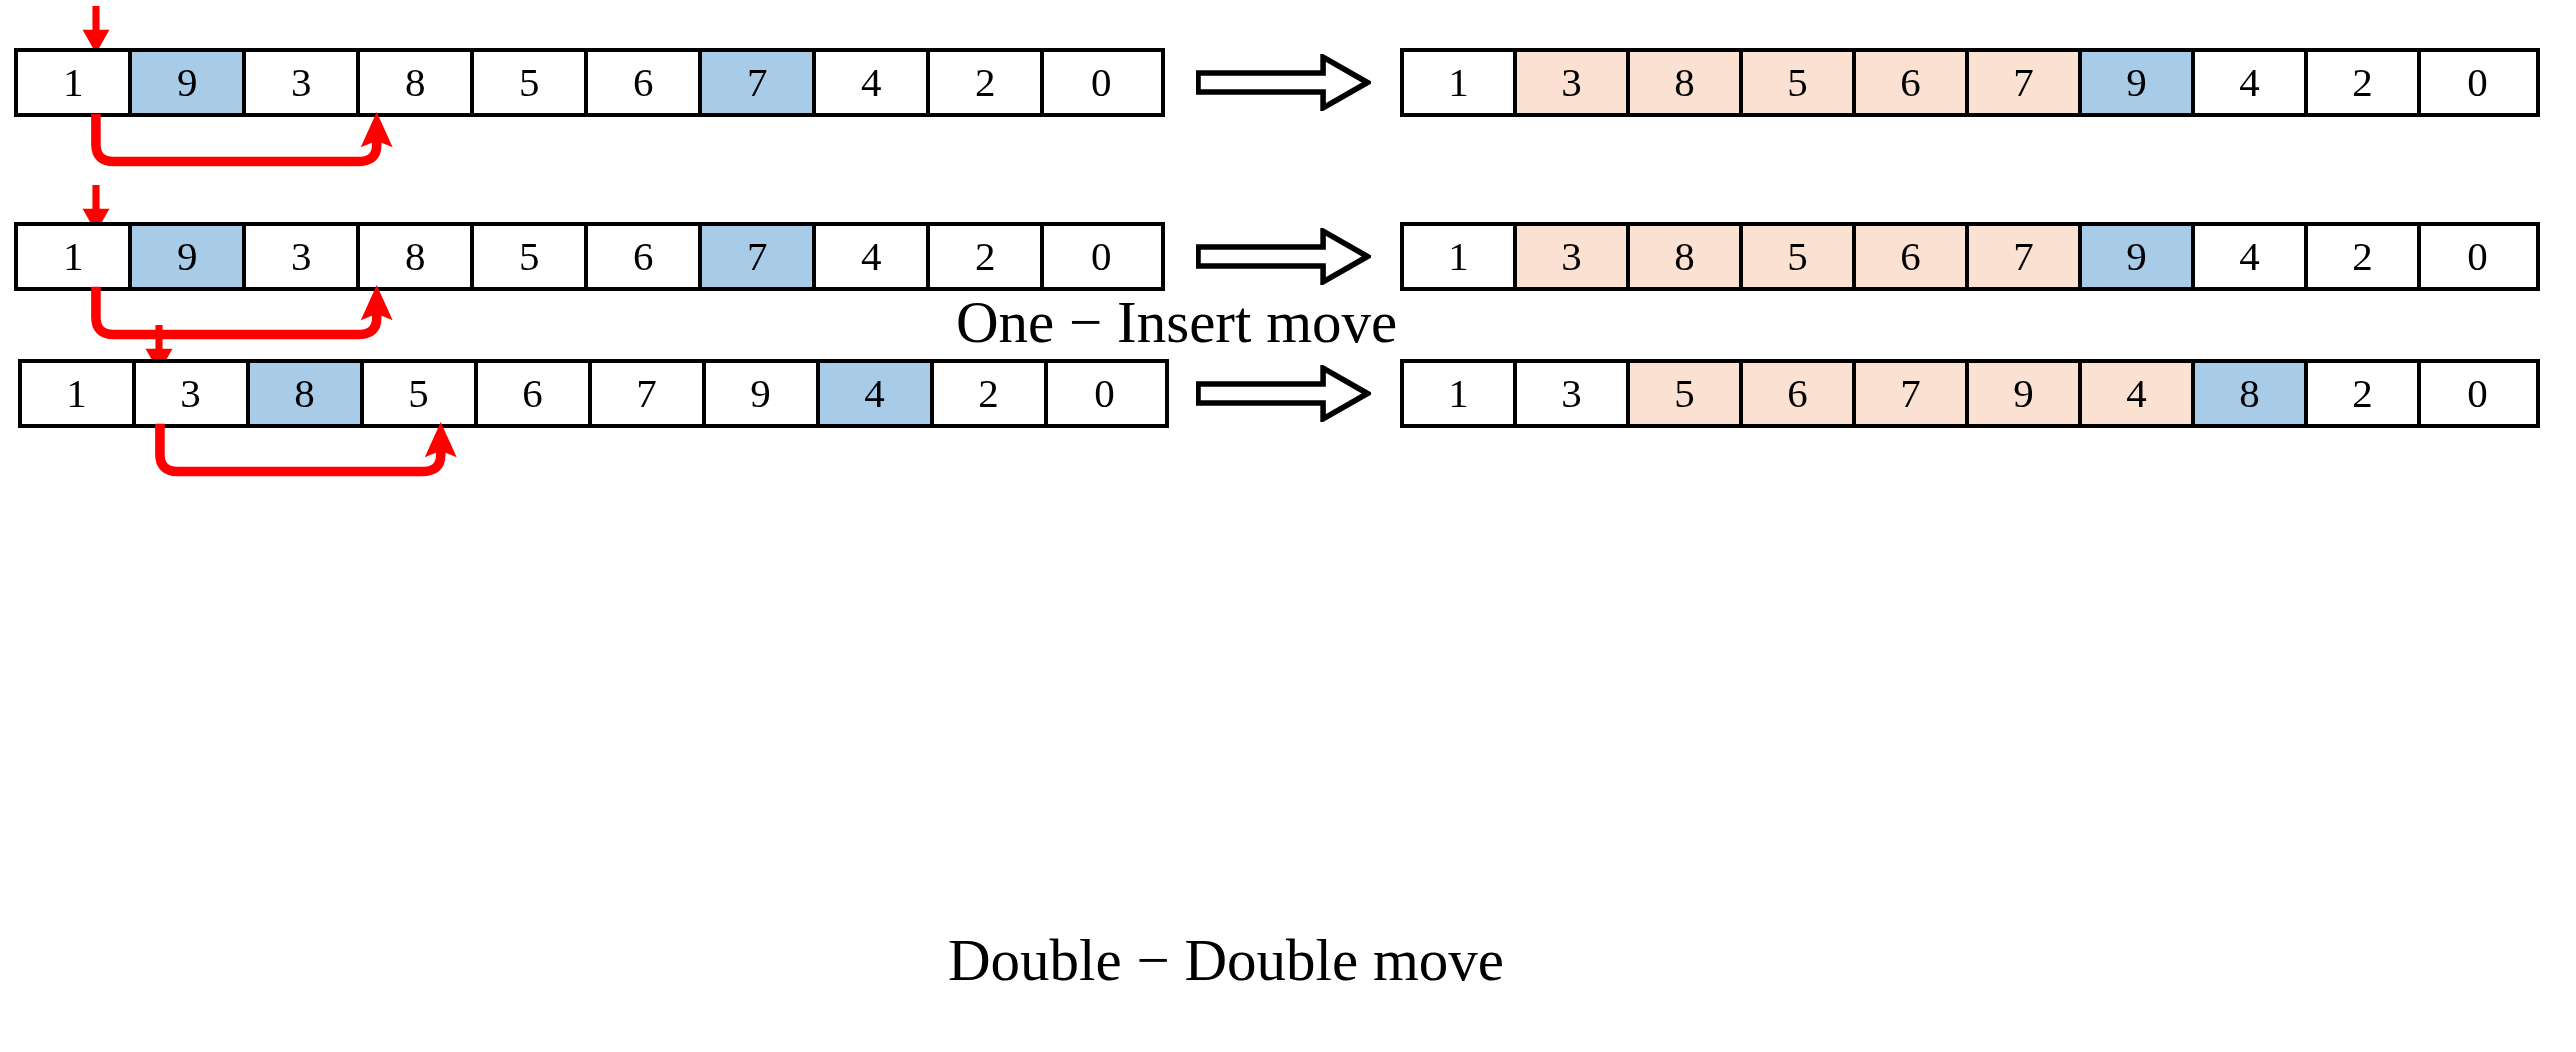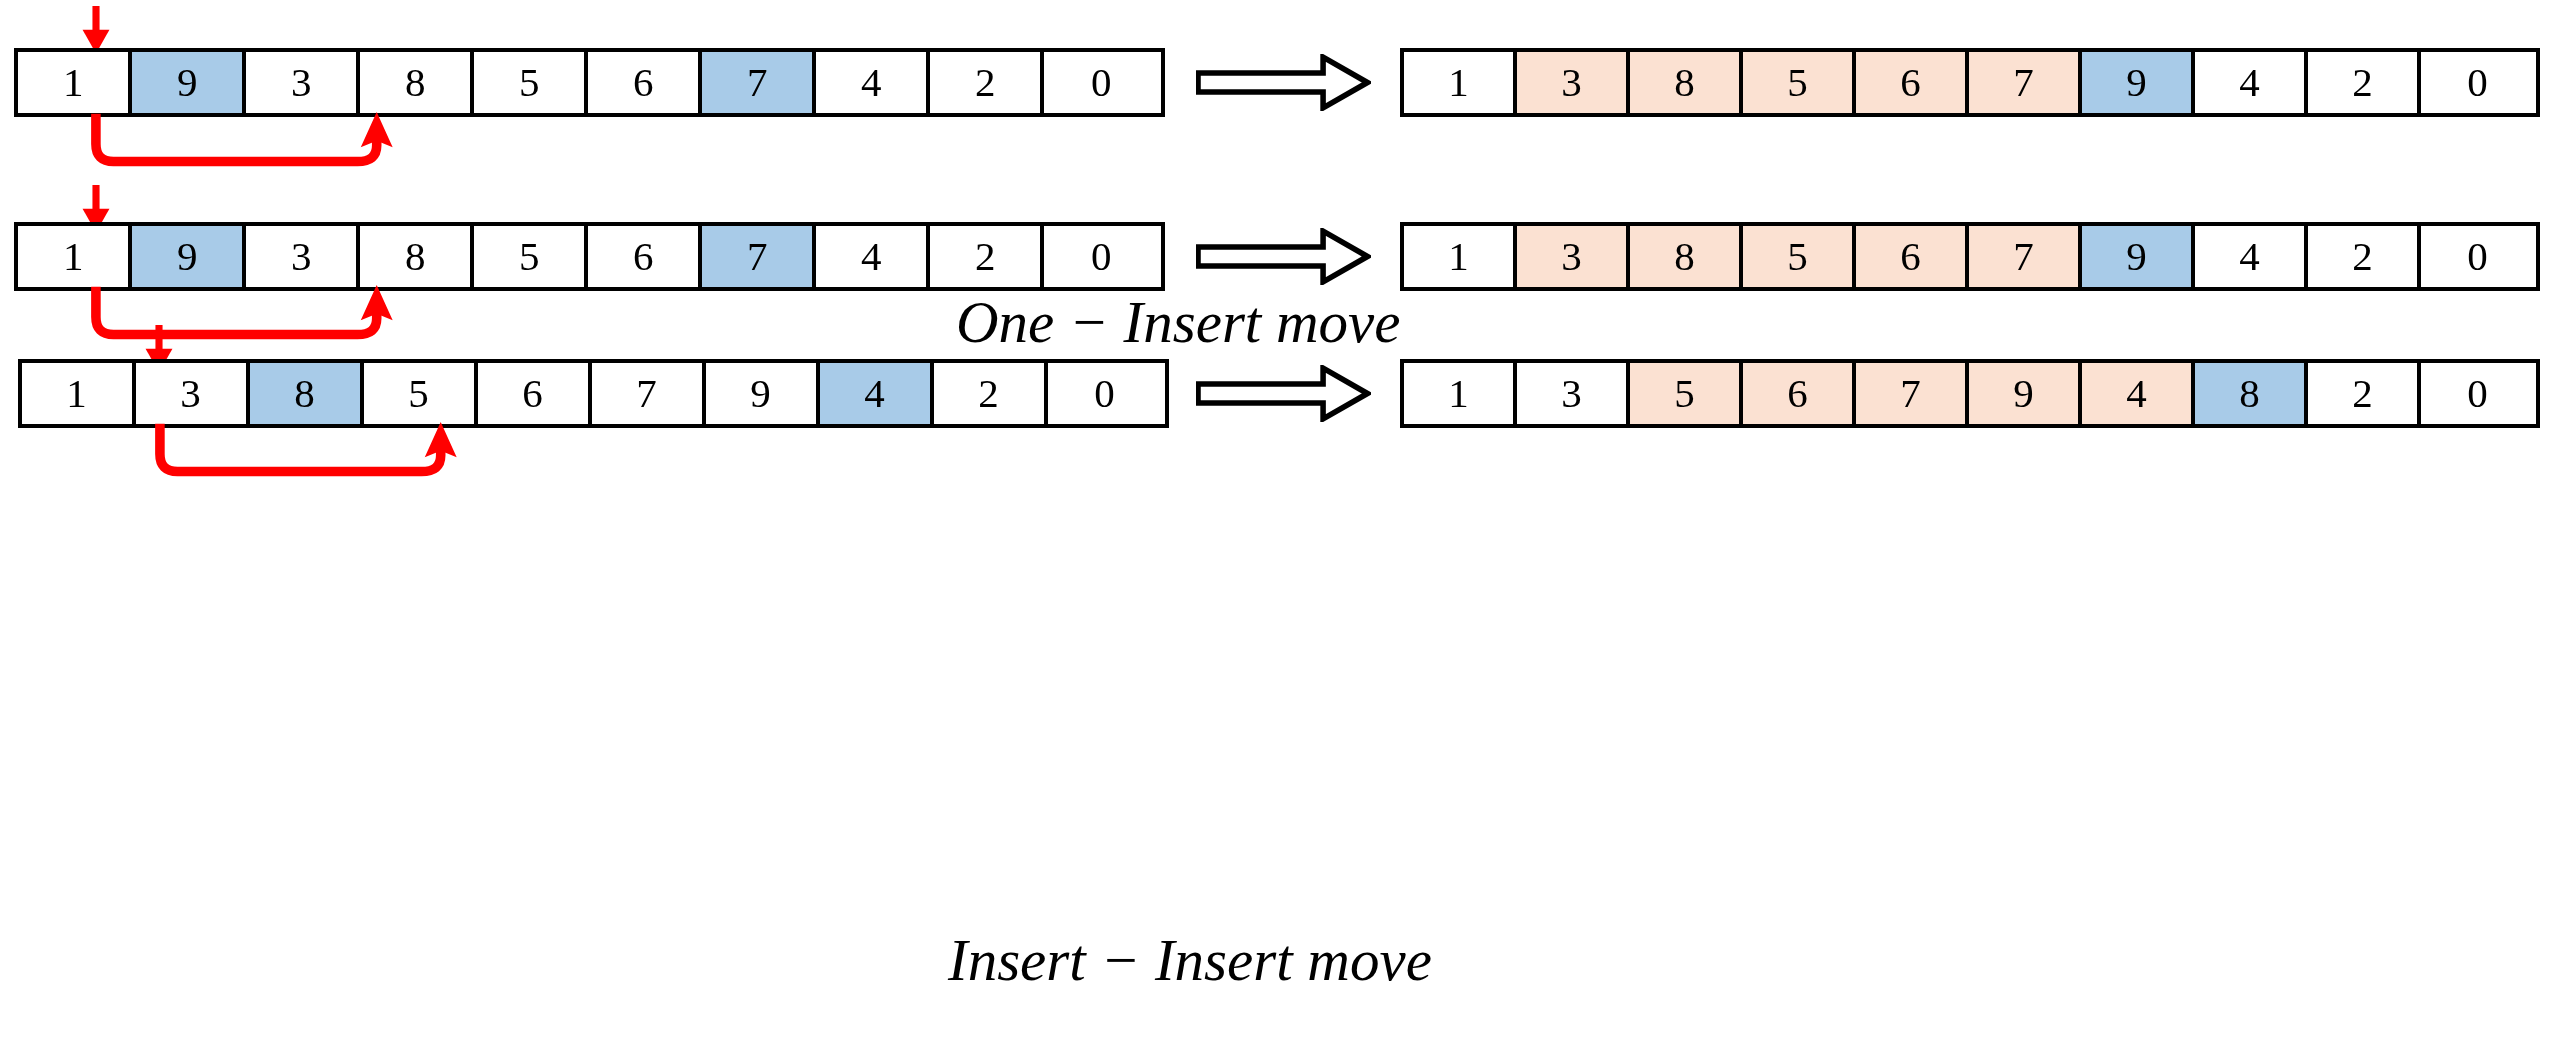--- a/index.html
+++ b/index.html
@@ -38,21 +38,20 @@
   
   .downarrow{position:absolute;}
 
   
   .movearrow{position:absolute;}
 
   
   .caption{
     position:absolute;
     font-family:"Liberation Serif", serif;
-    font-style:italic;
     font-size:59px;
     color:#000000;
     white-space:nowrap;
     line-height:1;
   }
 </style>
 </head>
 <body>
 
 <div class="stage">
@@ -190,16 +189,16 @@
     <div class="cell peach" style="width:113px">5</div>
     <div class="cell peach" style="width:113px">6</div>
     <div class="cell peach" style="width:113px">7</div>
     <div class="cell peach" style="width:113px">9</div>
     <div class="cell peach" style="width:113px">4</div>
     <div class="cell blue" style="width:113px">8</div>
     <div class="cell" style="width:113px">2</div>
     <div class="cell" style="width:113px">0</div>
   </div>
 
-  <div class="caption" style="left:948px;top:931px;">Insert − Insert move</div>
+  <div class="caption" style="left:948px;top:931px;">Double − Double move</div>
 
 </div>
 
 
 </body></html>

